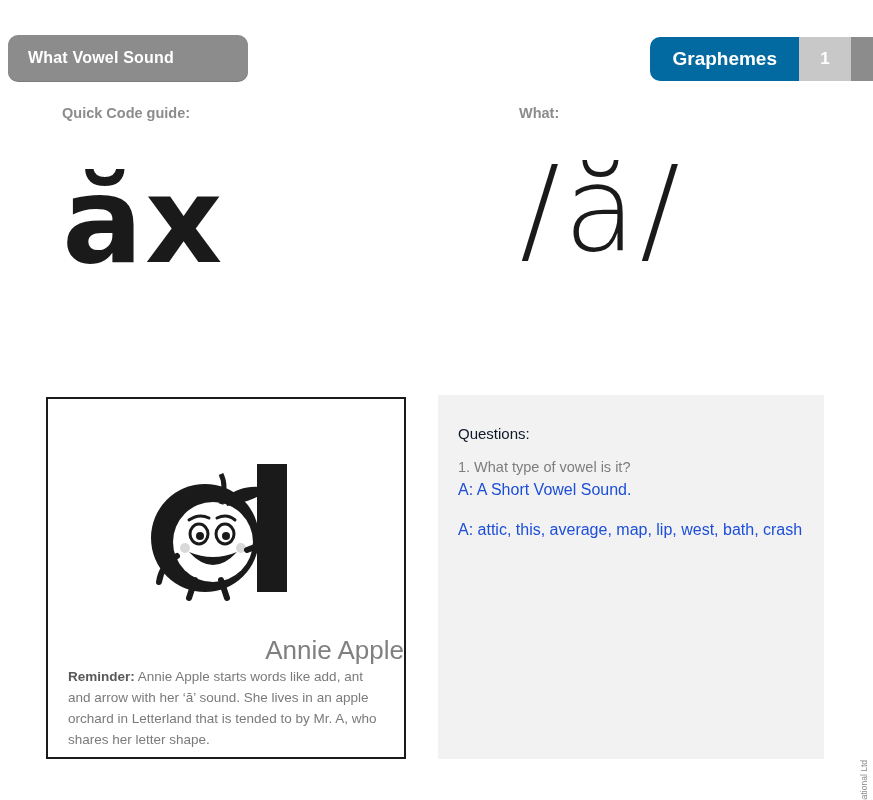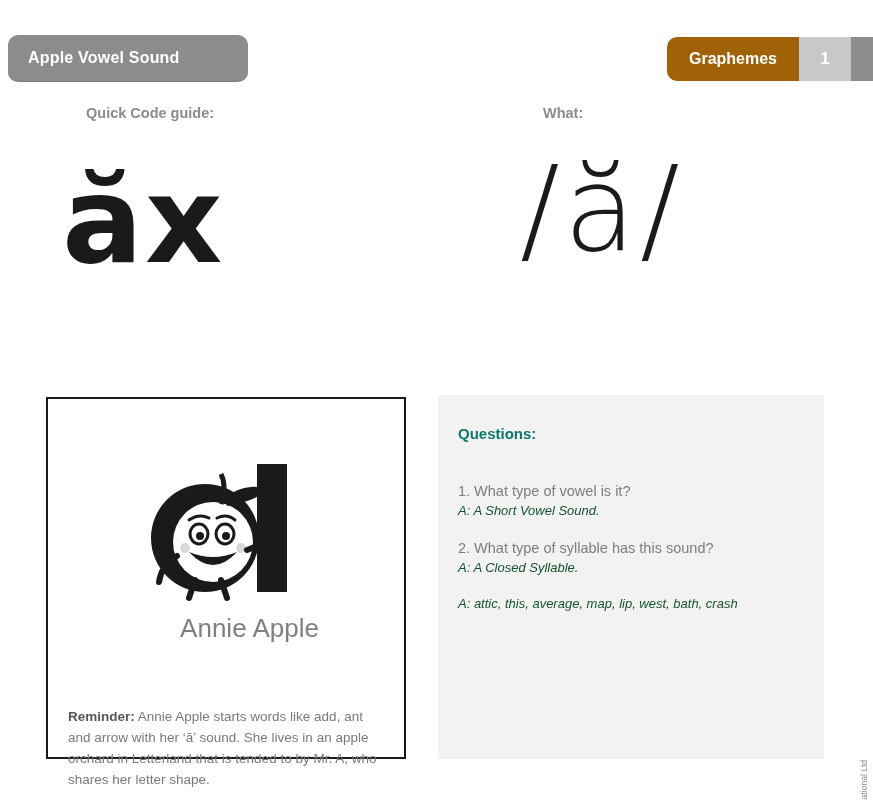--- a/index.html
+++ b/index.html
@@ -41,23 +41,23 @@
     position: absolute;
     right: 0;
     top: 37px;
     height: 44px;
     display: flex;
     align-items: stretch;
     border-radius: 10px 0 0 10px;
     overflow: hidden;
   }
   .graphemes-label {
-    background: #a16207;
+    background: #0369a1;
     color: #ffffff;
-    font-size: 16px;
+    font-size: 19px;
     font-weight: bold;
     display: flex;
     align-items: center;
     padding: 0 22px 0 22px;
   }
   .graphemes-num {
     background: #c8c8c8;
     color: #ffffff;
     font-size: 17px;
     font-weight: bold;
@@ -70,21 +70,20 @@
     background: #8c8c8c;
     width: 22px;
   }
 
   
   .section-label {
     position: absolute;
     font-size: 14.5px;
     font-weight: bold;
     color: #8c8c8c;
-    margin-left: 24px;
   }
   #quick-code-label { left: 62px; top: 105px; }
   #sound-label { left: 519px; top: 105px; }
 
   
   .quick-code-glyph {
     position: absolute;
     left: 62px;
     top: 161px;
     font-family: "DejaVu Sans", sans-serif;
@@ -124,96 +123,93 @@
     top: 44px;
     height: 170px;
     display: flex;
     align-items: center;
     justify-content: center;
   }
   .char-name {
     position: absolute;
     left: 0;
     right: 0;
-    top: 214px;
-    text-align: center;
+    top: 236px;
+    text-align: right;
     font-size: 26px;
     color: #808080;
     padding-left: 47px;
   }
   .char-reminder {
     position: absolute;
     left: 20px;
     right: 18px;
     top: 268px;
     font-size: 13.5px;
     line-height: 1.55;
     color: #7a7a7a;
-    margin-top: 40px;
   }
   .char-reminder b {
     color: #595959;
   }
 
   
   .questions-panel {
     position: absolute;
     left: 438px;
     top: 395px;
     width: 386px;
     height: 364px;
     background: #f2f2f2;
   }
   .questions-title {
     position: absolute;
     left: 20px;
     top: 30px;
     font-size: 15px;
-    font-weight: bold;
-    color: #0f766e;
+    font-weight: normal;
+    color: #0f172a;
   }
   .qa-list {
     position: absolute;
     left: 20px;
     top: 62px;
     right: 16px;
-    margin-top: 24px;
   }
   .qa-item {
     margin-bottom: 17px;
   }
   .qa-q {
     font-size: 14.5px;
     color: #7d7d7d;
     line-height: 1.45;
   }
   .qa-a {
-    font-size: 13px;
-    color: #14532d;
-    font-style: italic;
+    font-size: 16px;
+    color: #1d4ed8;
     line-height: 1.45;
   }
 
   
   .copyright {
     position: absolute;
     right: 4px;
     bottom: 40px;
     font-size: 8.5px;
     color: #8c8c8c;
     transform: rotate(-90deg);
     transform-origin: 100% 100%;
     white-space: nowrap;
   }
 </style>
 </head>
 <body>
 
 <div class="title-tab">
-  <span class="title-tab-label">Apple Vowel Sound</span>
+  <span class="title-tab-label">What Vowel Sound</span>
 </div>
 
 <div class="graphemes-bar">
   <div class="graphemes-label">Graphemes</div>
   <div class="graphemes-num">1</div>
   <div class="graphemes-tail"></div>
 </div>
 
 <div class="section-label" id="quick-code-label">Quick Code guide:</div>
 <div class="quick-code-glyph">ăx</div>
@@ -261,24 +257,20 @@
 </div>
 
 <div class="questions-panel">
   <div class="questions-title">Questions:</div>
   <div class="qa-list">
     <div class="qa-item">
       <div class="qa-q">1. What type of vowel is it?</div>
       <div class="qa-a">A: A Short Vowel Sound.</div>
     </div>
     <div class="qa-item">
-      <div class="qa-q">2. What type of syllable has this sound?</div>
-      <div class="qa-a">A: A Closed Syllable.</div>
-    </div>
-    <div class="qa-item">
     </div>
     <div class="qa-item">
       <div class="qa-a">A: attic, this, average, map, lip, west, bath, crash</div>
     </div>
   </div>
 </div>
 
 <div class="copyright">Grade Three Word Study Cards © Letterland International Ltd</div>
 
 </body></html>

